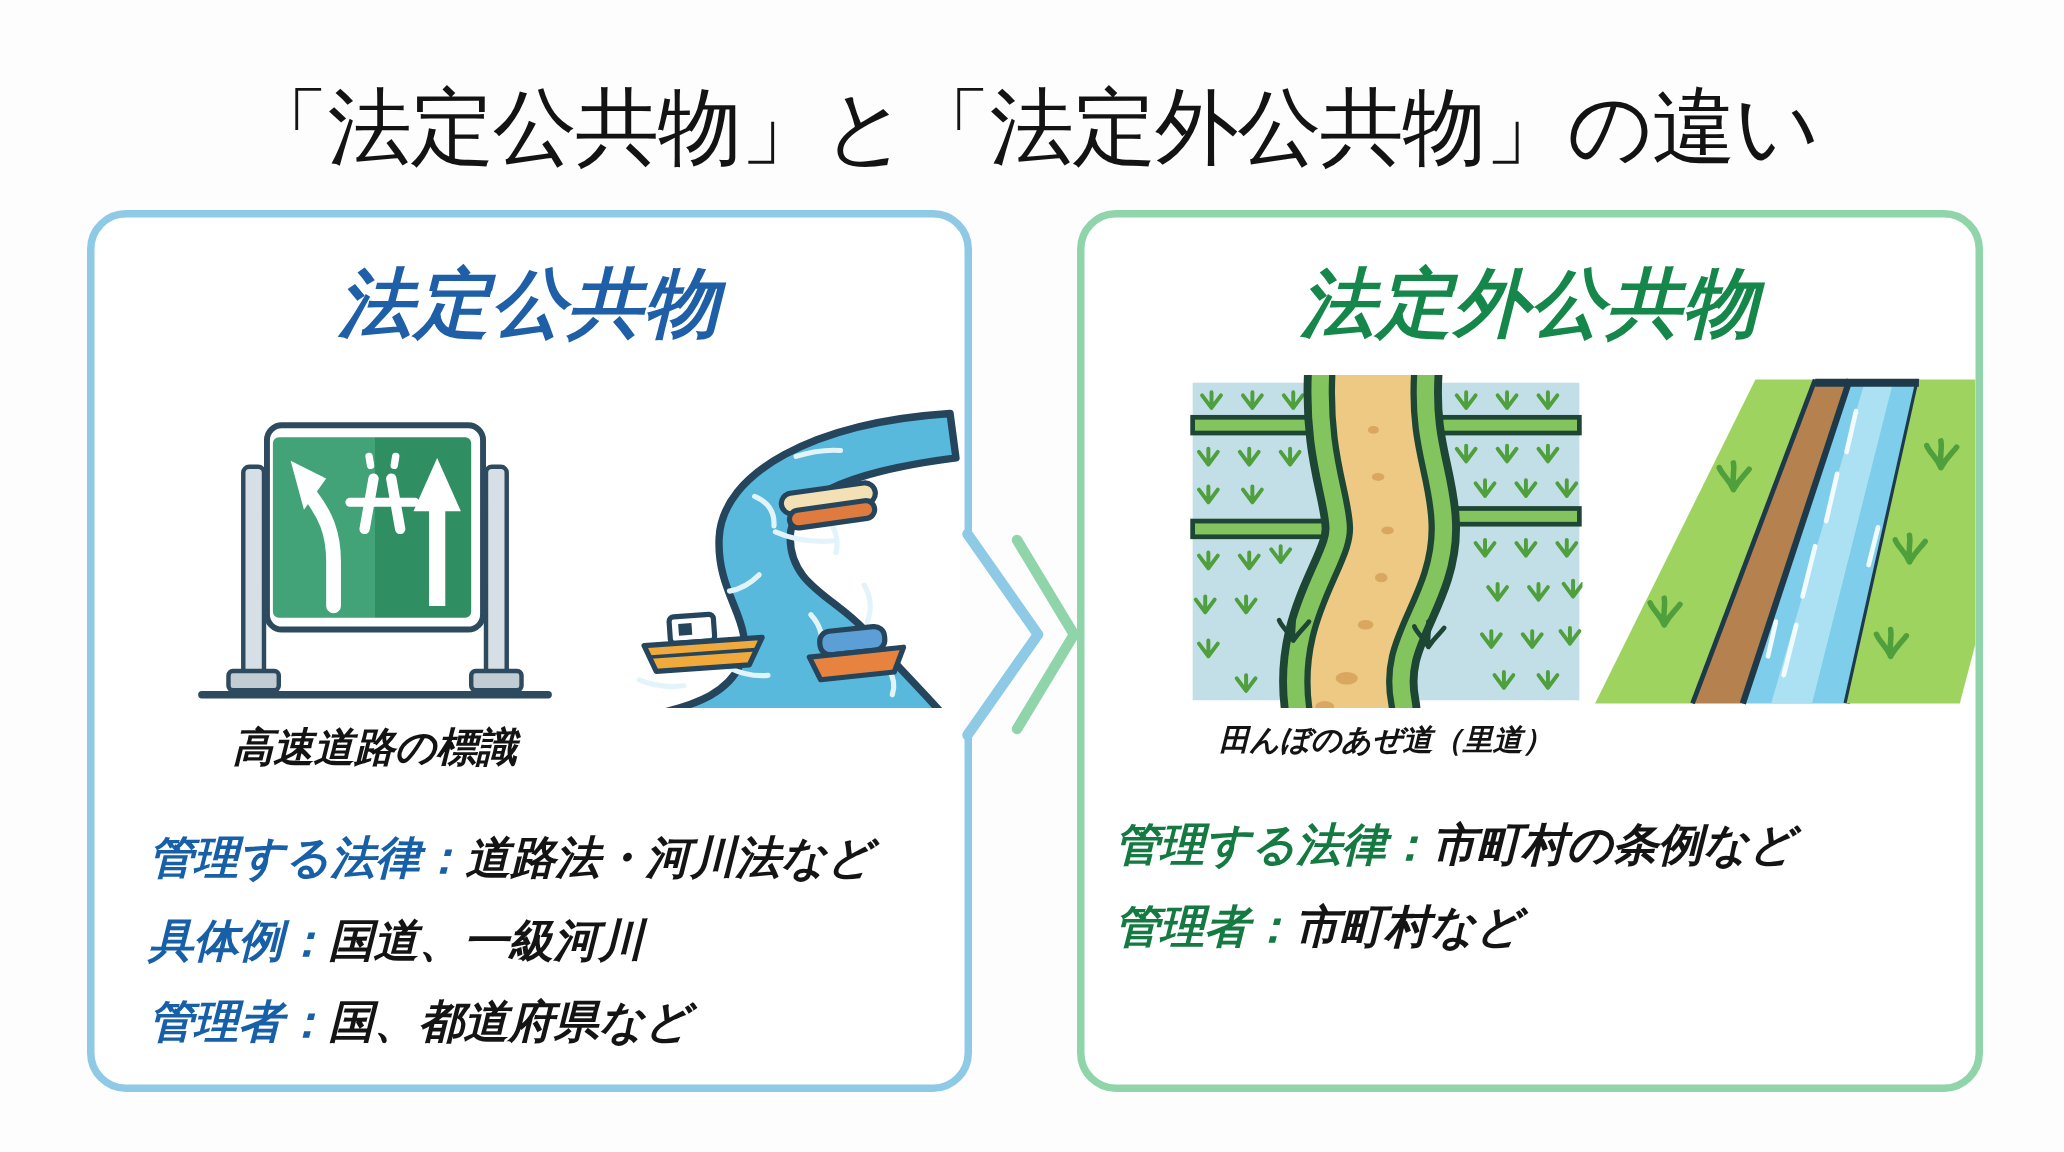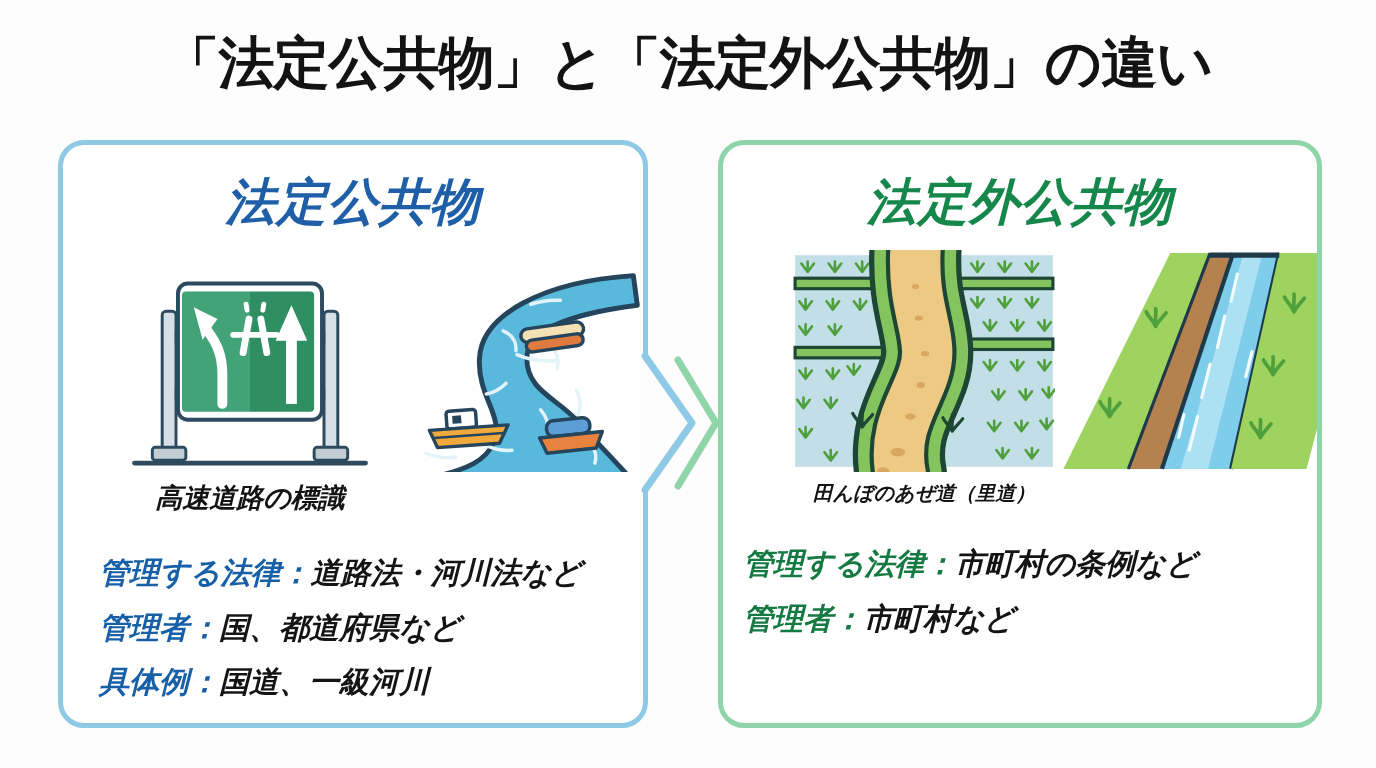--- a/index.html
+++ b/index.html
@@ -2,22 +2,22 @@
 <html><head>
 <meta charset="utf-8">
 <style>
   html,body { margin:0; padding:0; }
   body {
     width:1376px; height:768px; position:relative; overflow:hidden;
     background:#fdfdfd; color:#161616;
     font-family:"Liberation Sans","DejaVu Sans",sans-serif;
   }
   .title {
-    position:absolute; top:26px; left:0; width:100%;
-    text-align:center; font-size:56px; font-weight:700;
+    position:absolute; top:48px; left:0; width:100%;
+    text-align:center; font-size:56px; font-weight:400;
     letter-spacing:-1px; color:#131313;
   }
   .panel {
     position:absolute; top:140px; height:588px; background:#ffffff;
     border-radius:26px; box-sizing:border-box;font-style:italic;
   }
   .panel-left  { left:58px;  width:590px; border:5px solid #8ec9e6; }
   .panel-right { left:718px; width:604px; border:5px solid #90d5aa; }
   .heading {
     text-align:center; margin-top:24px; font-size:50px; font-weight:900;
@@ -108,24 +108,24 @@
         </g>
         <path d="M44,206 q14,6 30,4" stroke="#e2f4fa" stroke-width="3.5" fill="none" stroke-linecap="round"></path>
       </svg>
     </div>
   </div>
   <div class="info">
     <div class="info-row">
       <span class="info-label">管理する法律：</span><span class="info-value">道路法・河川法など</span>
     </div>
     <div class="info-row">
+      <span class="info-label">具体例：</span><span class="info-value">国道、一級河川</span>
+    </div>
+    <div class="info-row">
       <span class="info-label">管理者：</span><span class="info-value">国、都道府県など</span>
-    </div>
-    <div class="info-row">
-      <span class="info-label">具体例：</span><span class="info-value">国道、一級河川</span>
     </div>
   </div>
 </div>
 
 <svg class="arrow-svg" viewBox="0 0 124 168">
   <rect x="20" y="18" width="12" height="134" fill="#fdfdfd"></rect>
   <polyline points="25,18 72,85 25,152" fill="none" stroke="#8ec9e6" stroke-width="7" stroke-linecap="round" stroke-linejoin="round"></polyline>
   <polyline points="58,22 96,85 58,148" fill="none" stroke="#90d5aa" stroke-width="7" stroke-linecap="round" stroke-linejoin="round"></polyline>
 </svg>
 

